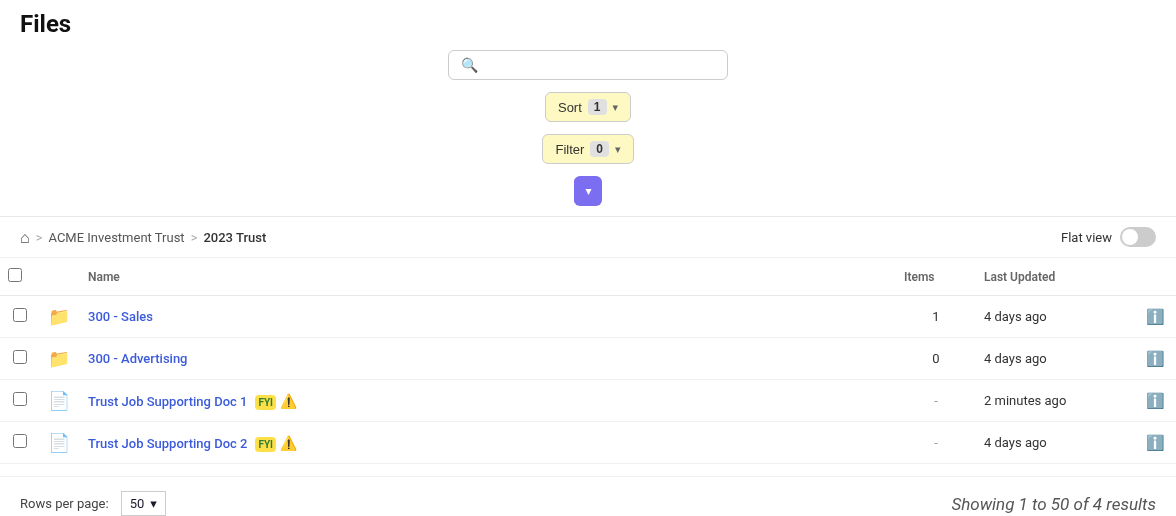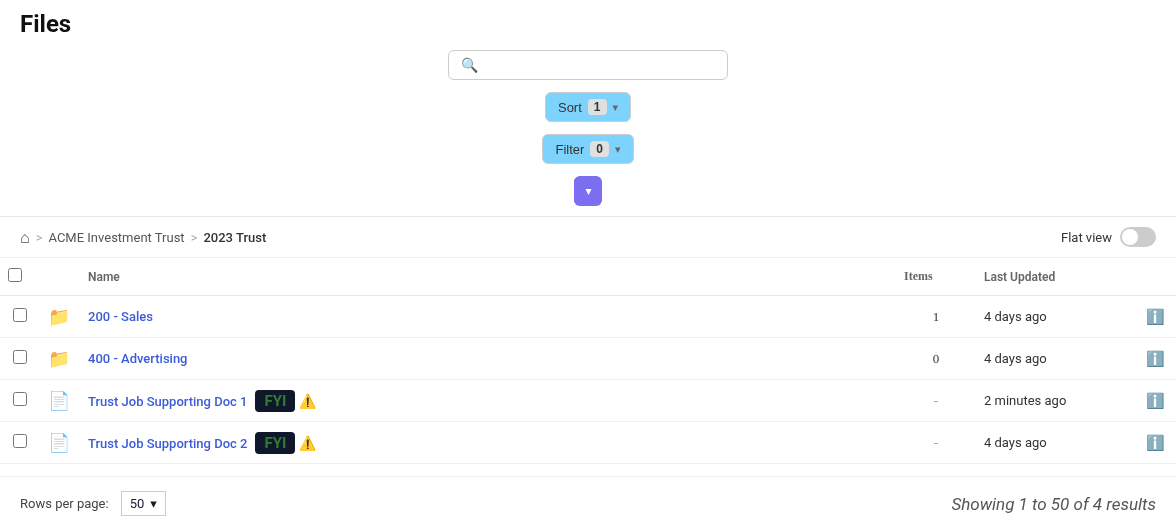--- a/index.html
+++ b/index.html
@@ -14,21 +14,21 @@
       display: flex; align-items: center; gap: 8px;
       border: 1px solid #ccc; border-radius: 6px; padding: 6px 12px;
       width: 280px; background: #fff;
     }
     .search-icon { color: #888; font-size: 14px; }
     .search-input { border: none; outline: none; font-size: 13px; color: #555; width: 100%; background: transparent; }
 
     .sort-btn, .filter-btn {
       display: flex; align-items: center; gap: 6px;
       border: 1px solid #ccc; border-radius: 6px; padding: 6px 12px;
-      background: #7dd3fc; cursor: pointer; font-size: 13px; color: #333;
+      background: #fef9c3; cursor: pointer; font-size: 13px; color: #333;
     }
     .badge {
       background: #e0e0e0; border-radius: 4px; padding: 1px 6px; font-size: 12px; font-weight: 600;
     }
     .chevron { font-size: 11px; color: #666; }
 
     .new-file-group { display: flex; border-radius: 6px; overflow: hidden; }
     .new-file-btn {
       background: #5b4de8; color: #fff; border: none; padding: 8px 18px;
       font-size: 14px; font-weight: 600; cursor: pointer;
@@ -61,32 +61,32 @@
 
     .file-table { width: 100%; border-collapse: collapse; }
     .file-table thead tr { border-bottom: 1px solid #e8e8e8; }
     .file-table th {
       padding: 10px 8px; text-align: left; font-size: 12px; font-weight: 600;
       color: #666; text-transform: none;
     }
     .col-check { width: 40px; text-align: center; }
     .col-icon { width: 40px; }
     .col-name { }
-    .col-items { width: 80px; text-align: center; font-family: Liberation Serif, serif; }
+    .col-items { width: 80px; text-align: center; }
     .col-updated { width: 160px; }
     .col-info { width: 40px; text-align: center; }
 
     .file-table tbody tr { border-bottom: 1px solid #f0f0f0; }
     .file-table td { padding: 10px 8px; font-size: 13px; vertical-align: middle; }
 
     .file-name-link { color: #3b5bdb; text-decoration: none; font-weight: 500; }
 
     .tag-fyi {
-      background: #0f172a; color: #2e7d32; border-radius: 4px;
-      padding: 2px 9px; font-size: 15px; font-weight: 700; margin-left: 8px;
+      background: #fde047; color: #2e7d32; border-radius: 4px;
+      padding: 2px 3px; font-size: 10px; font-weight: 700; margin-left: 8px;
     }
     .warn-icon { margin-left: 4px; font-size: 14px; }
 
     .info-icon { color: #aaa; font-size: 15px; cursor: pointer; }
 
     .items-count { text-align: center; color: #333; }
     .dash { color: #999; text-align: center; }
 
     .pagination-bar {
       display: flex; align-items: center; padding: 14px 20px; gap: 12px;
@@ -156,35 +156,35 @@
       <th class="col-info"></th>
     </tr>
   </thead>
   <tbody id="file-table-body">
   <tr>
       <td class="col-check" style="text-align:center;">
         <input type="checkbox" style="">
       </td>
       <td class="col-icon"><span style="font-size:18px; color:#333;">📁</span></td>
       <td class="col-name">
-        <a class="file-name-link" href="#">200 - Sales</a>
+        <a class="file-name-link" href="#">300 - Sales</a>
       </td>
       <td class="col-items" style="text-align:center;"><span class="items-count">1</span></td>
       <td class="col-updated" style="color:#333;">4 days ago</td>
       <td class="col-info" style="text-align:center;">
         <span class="info-icon">ℹ️</span>
       </td>
     </tr>
       <tr>
       <td class="col-check" style="text-align:center;">
         <input type="checkbox" style="">
       </td>
       <td class="col-icon"><span style="font-size:18px; color:#333;">📁</span></td>
       <td class="col-name">
-        <a class="file-name-link" href="#">400 - Advertising</a>
+        <a class="file-name-link" href="#">300 - Advertising</a>
       </td>
       <td class="col-items" style="text-align:center;"><span class="items-count">0</span></td>
       <td class="col-updated" style="color:#333;">4 days ago</td>
       <td class="col-info" style="text-align:center;">
         <span class="info-icon">ℹ️</span>
       </td>
     </tr>
       <tr>
       <td class="col-check" style="text-align:center;">
         <input type="checkbox" style="">

